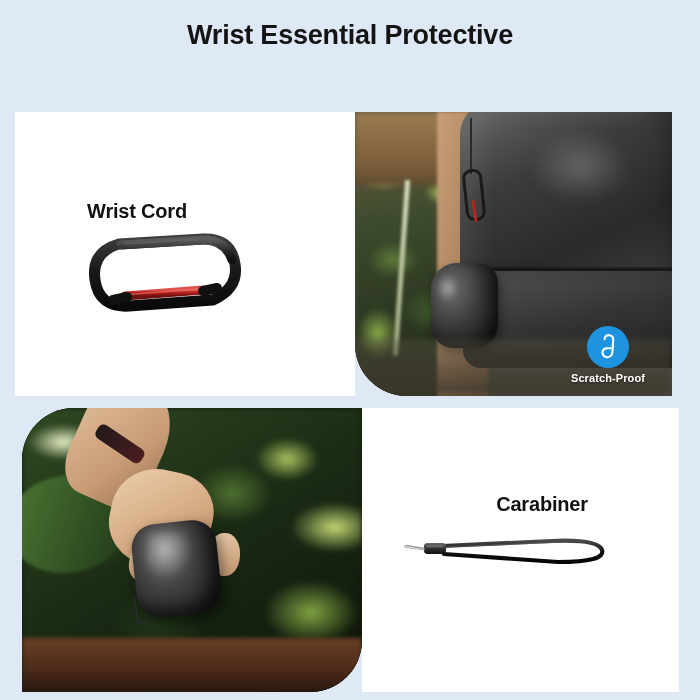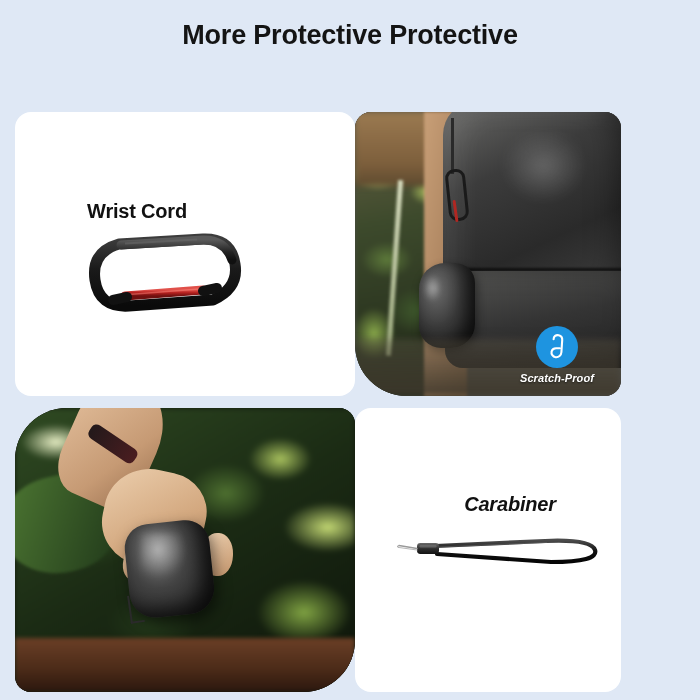--- a/index.html
+++ b/index.html
@@ -28,28 +28,28 @@
     position:absolute;
     left:15px; top:112px;
     width:670px; height:565px;
   }
   .row {
     position:absolute;
     left:0; width:670px; height:284px;
     display:flex;
   }
   .row-top    { top:0; }
-  .row-bottom { top:296px; }
-
-  .cell { position:relative; overflow:hidden; height:284px;border-radius:16px; }
+  .row-bottom { top:296px;justify-content:center; }
+
+  .cell { position:relative; overflow:hidden; height:284px; }
   .cell-white { background:#ffffff; }
   .cell-photo { background:#1b1b1b; }
 
   .w-left  { width:340px; }
-  .w-right { width:266px;font-style:italic; }
+  .w-right { width:317px; }
 
   
   .round-bl { border-bottom-left-radius:52px; }
   .round-tl { border-top-left-radius:52px; }
   .round-br { border-bottom-right-radius:52px; }
 
   
   .product-label {
     position:absolute;
     width:100%;
@@ -249,21 +249,21 @@
     font-weight:bold;
     color:#ffffff;
     letter-spacing:0.1px;
     text-shadow:0 1px 2px rgba(0,0,0,.55);
   }
 </style>
 </head>
 <body>
 
 <div class="heading">
-  <span class="line">More Protective Protective</span>
+  <span class="line">Wrist Essential Protective</span>
 </div>
 
 <div class="panel-grid">
 
   <div class="row row-top">
 
     <div class="cell cell-white w-left">
       <div class="product-label label-wrist">Wrist Cord</div>
 
       <div class="carabiner-art">

